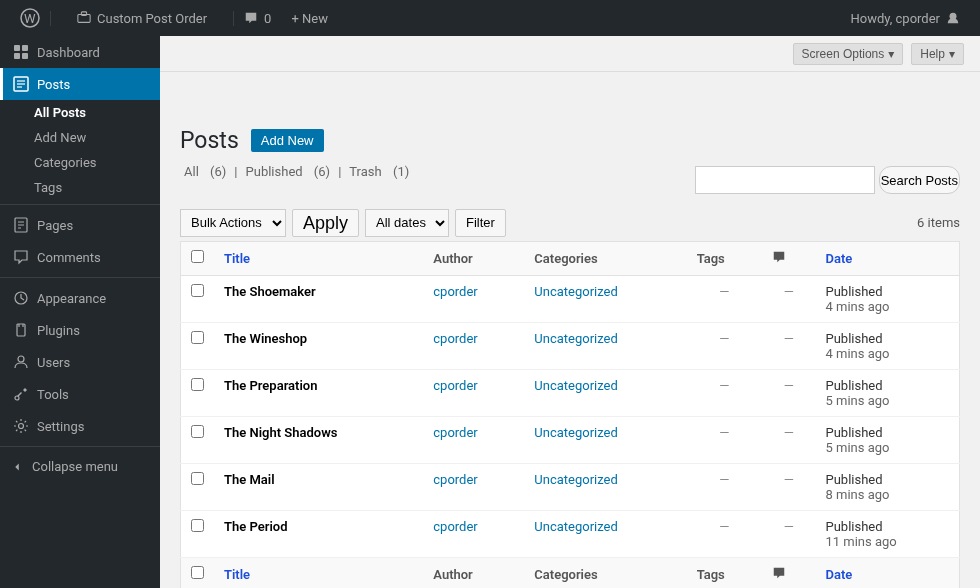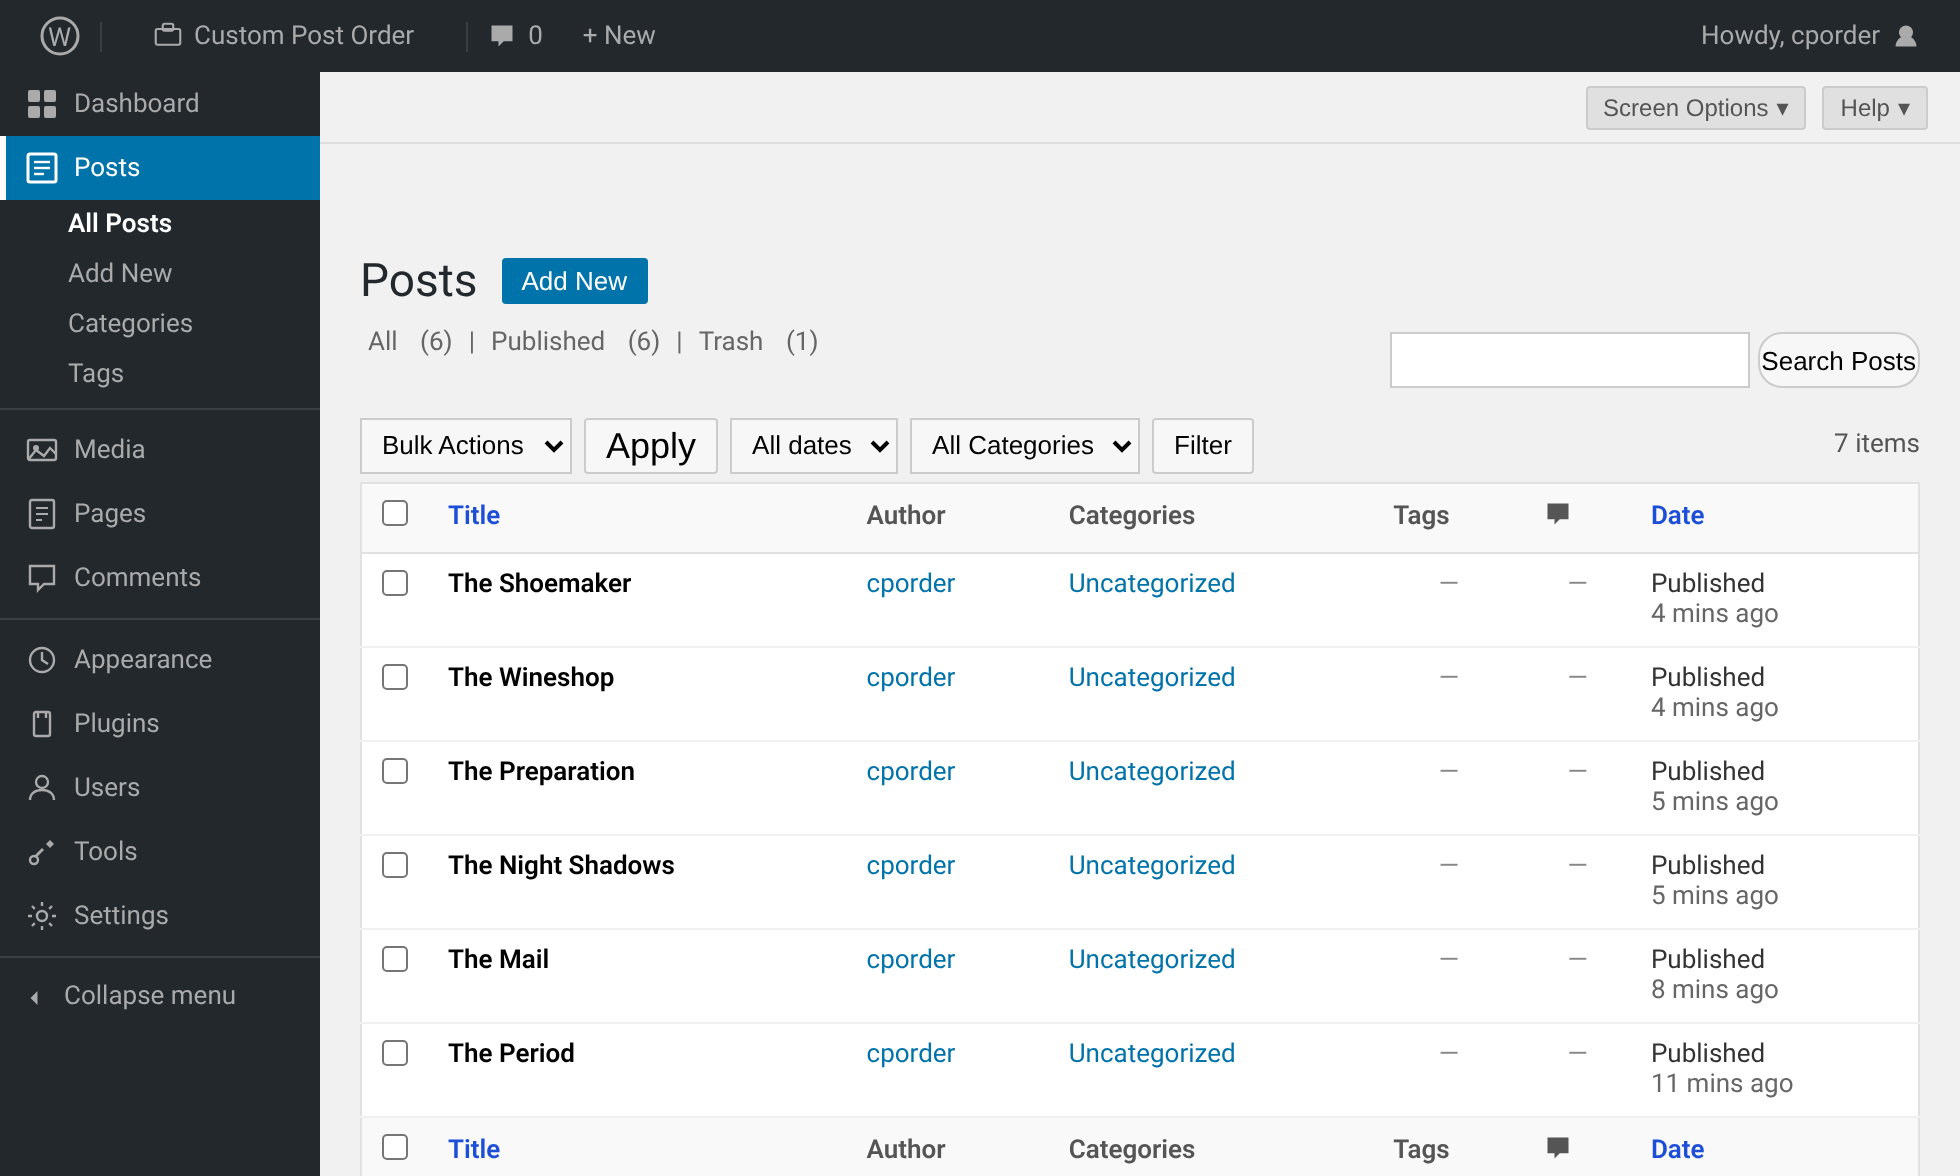--- a/index.html
+++ b/index.html
@@ -325,28 +325,20 @@
     </div>
     <div class="menu-subitem">
       <span>Categories</span>
     </div>
     <div class="menu-subitem">
       <span>Tags</span>
     </div>
     <div class="menu-separator"></div>
     <div class="menu-item">
       <svg viewBox="0 0 16 16">
-          <rect x="1" y="3" width="14" height="10" rx="1" fill="none" stroke="#aaa" stroke-width="1.2"></rect>
-          <circle cx="5" cy="7" r="1.5" fill="#aaa"></circle>
-          <polyline points="1,13 5,8 9,11 12,7 15,10" fill="none" stroke="#aaa" stroke-width="1.2"></polyline>
-        </svg>
-      <span>Media</span>
-    </div>
-    <div class="menu-item">
-      <svg viewBox="0 0 16 16">
           <rect x="2" y="1" width="12" height="14" rx="1" fill="none" stroke="#aaa" stroke-width="1.2"></rect>
           <line x1="5" y1="5" x2="11" y2="5" stroke="#aaa" stroke-width="1"></line>
           <line x1="5" y1="8" x2="11" y2="8" stroke="#aaa" stroke-width="1"></line>
           <line x1="5" y1="11" x2="8" y2="11" stroke="#aaa" stroke-width="1"></line>
         </svg>
       <span>Pages</span>
     </div>
     <div class="menu-item">
       <svg viewBox="0 0 16 16">
           <path d="M2 2h12v9H9l-3 3v-3H2z" fill="none" stroke="#aaa" stroke-width="1.2"></path>
@@ -443,25 +435,22 @@
       </div>
 
       <div class="table-toolbar">
         <select class="bulk-actions-select">
           <option>Bulk Actions</option>
         </select>
         <button class="apply-btn">Apply</button>
         <select class="dates-select">
           <option>All dates</option>
         </select>
-        <select class="categories-select">
-          <option>All Categories</option>
-        </select>
         <button class="filter-btn">Filter</button>
-        <span class="items-count">7 items</span>
+        <span class="items-count">6 items</span>
       </div>
 
       <table class="posts-table">
         <thead>
           <tr>
             <th class="cb-col">
               <input type="checkbox" style="">
             </th>
             <th class="sortable">Title</th>
             <th>Author</th>

